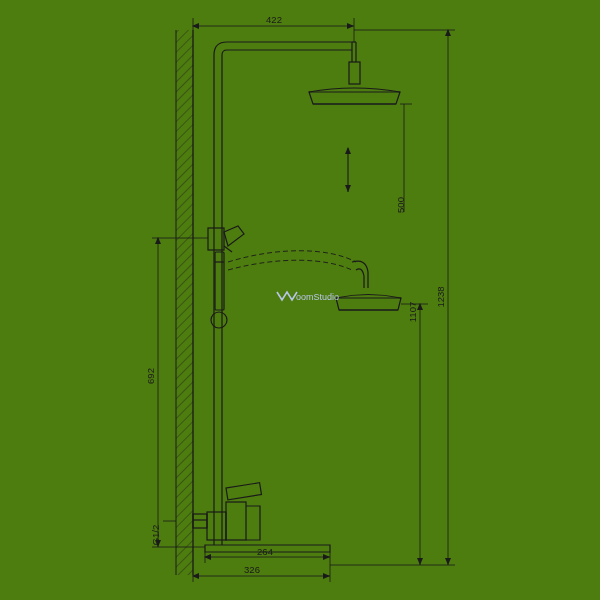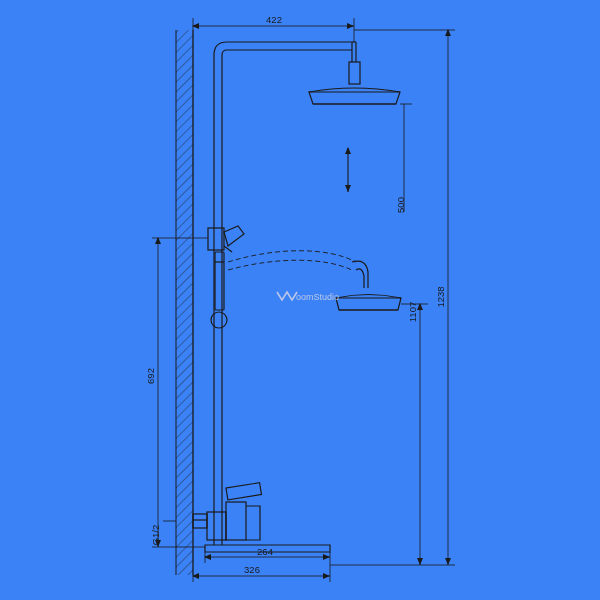--- a/index.html
+++ b/index.html
@@ -7,21 +7,21 @@
     padding: 0;
     background: #ffffff;
   }
   body {
     font-family: "Liberation Sans", sans-serif;
   }
   #stage {
     position: relative;
     width: 600px;
     height: 600px;
-    background: #3b82f6;
+    background: #4d7c0f;
     overflow: hidden;
   }
   #stage svg {
     position: absolute;
     left: 0;
     top: 0;
     width: 600px;
     height: 600px;
   }
   .dim-text {

